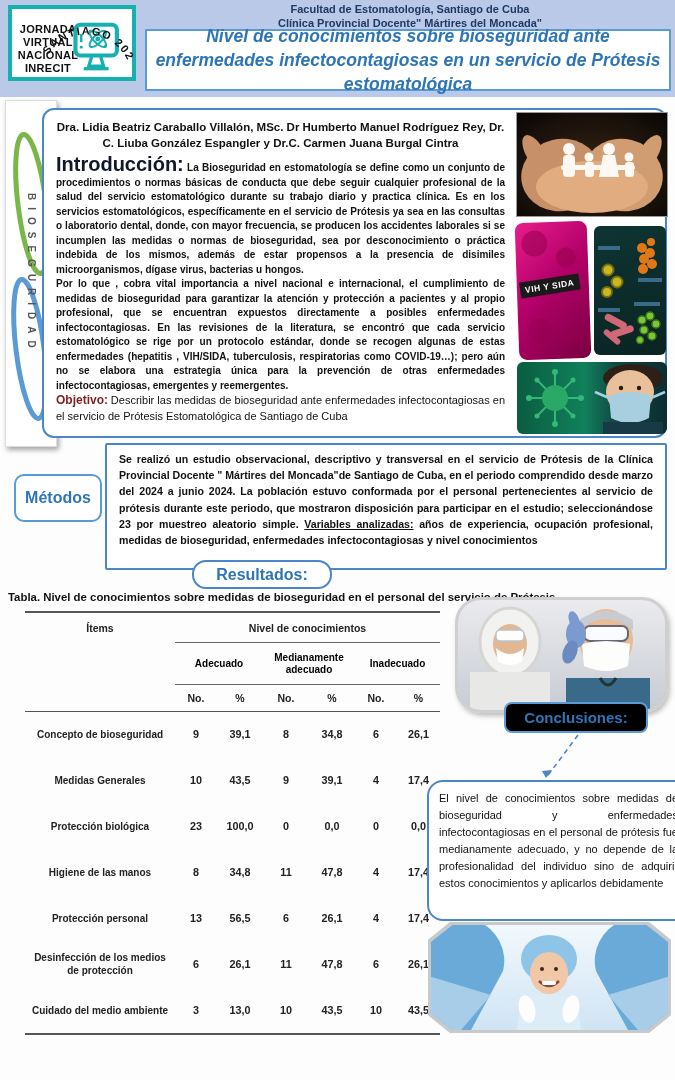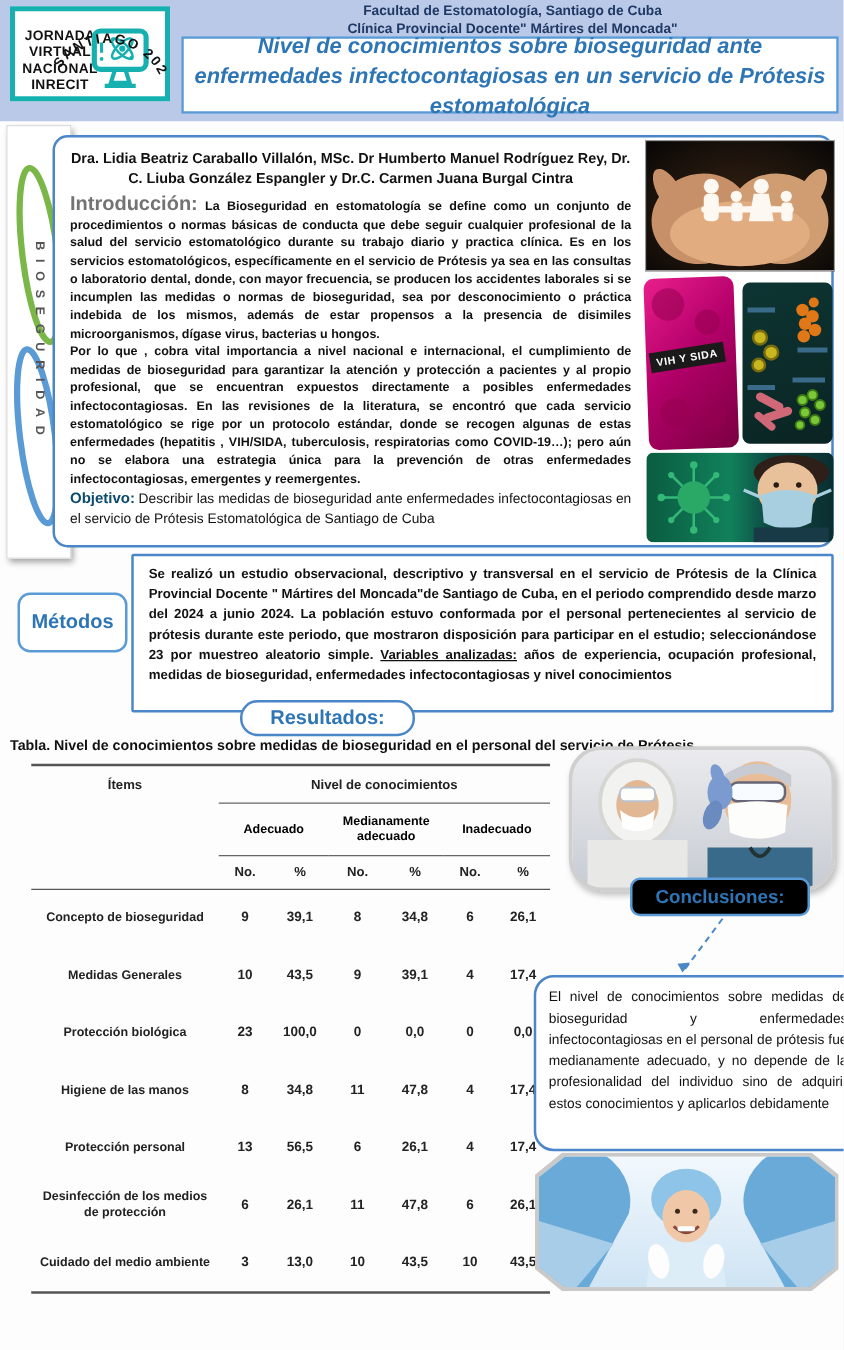--- a/index.html
+++ b/index.html
@@ -20,22 +20,22 @@
   .vbanner{position:absolute;left:5px;top:100px;width:50px;height:345px;background:#fff;border:1px solid #ddd;box-shadow:2px 3px 5px rgba(0,0,0,.35);}
   .vbanner svg{position:absolute;left:0;top:0;}
   .vtext{position:absolute;left:0;top:0;width:50px;height:345px;display:flex;align-items:center;justify-content:center;
          writing-mode:vertical-rl;text-orientation:mixed;font-size:10px;font-weight:bold;color:#555;letter-spacing:7px;}
 
   
   .intro-box{position:absolute;left:42px;top:108px;width:625px;height:330px;border:2px solid #4a86c8;border-radius:12px;background:#fff;box-sizing:border-box;overflow:hidden;}
   .intro-inner{padding:7px 160px 4px 12px;}
   .authors{font-weight:bold;font-size:11.5px;line-height:16px;text-align:center;color:#111;margin:2px 0 6px 0;}
   .para{font-weight:bold;font-size:10px;line-height:14.5px;text-align:justify;color:#111;margin:0;}
-  .lbl-big{color:#737373;font-weight:bold;font-size:16px;}
-  .lbl-obj{color:#0c4a6e;font-weight:bold;font-size:12px;}
+  .lbl-big{color:#0f172a;font-weight:bold;font-size:20px;}
+  .lbl-obj{color:#7f1d1d;font-weight:bold;font-size:12px;}
   .obj-text{font-weight:normal;font-size:11px;line-height:15px;}
 
   
   .img-hands{position:absolute;left:516px;top:112px;width:150px;height:103px;border:1px solid #999;overflow:hidden;background:#120a06;}
   .img-vih{position:absolute;left:517px;top:222px;width:72px;height:137px;border-radius:8px;overflow:hidden;transform:rotate(-2deg);
            background:linear-gradient(135deg,#e91e8c 0%,#b4006a 45%,#7a0040 100%);}
   .vih-blob{position:absolute;border-radius:50%;background:rgba(150,0,80,.55);}
   .vih-label{position:absolute;left:3px;top:56px;background:#1a1a1a;color:#fff;font-weight:bold;font-size:8.5px;padding:3px 5px;transform:rotate(-7deg);letter-spacing:.5px;}
   .img-microbes{position:absolute;left:594px;top:226px;width:72px;height:129px;border-radius:6px;overflow:hidden;background:linear-gradient(160deg,#0d3533,#0a2422);}
   .img-mask{position:absolute;left:517px;top:362px;width:150px;height:72px;border-radius:6px;overflow:hidden;}

